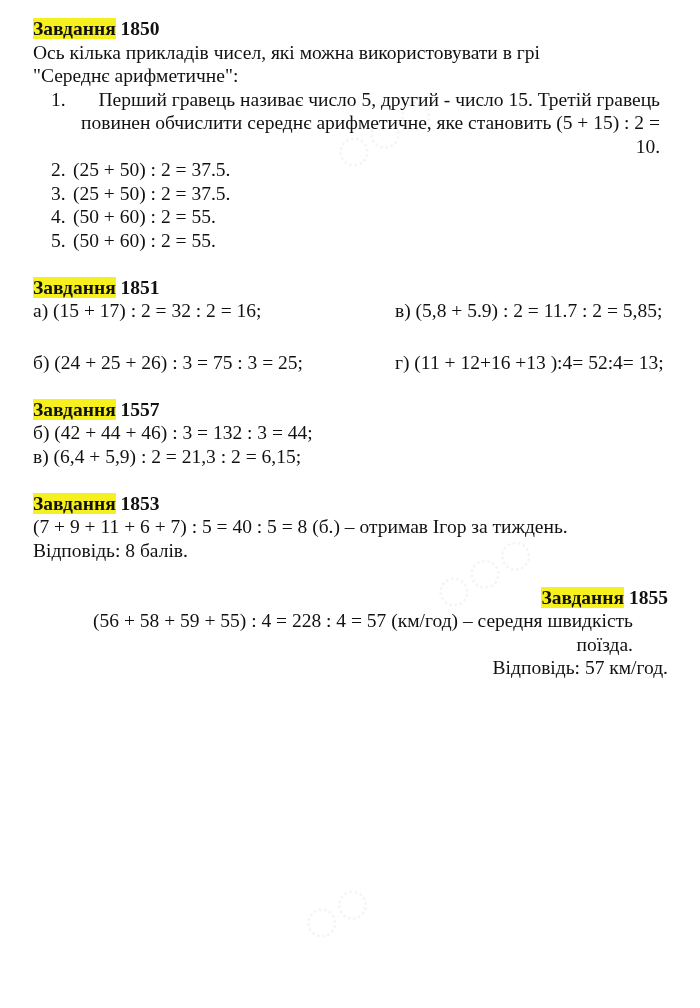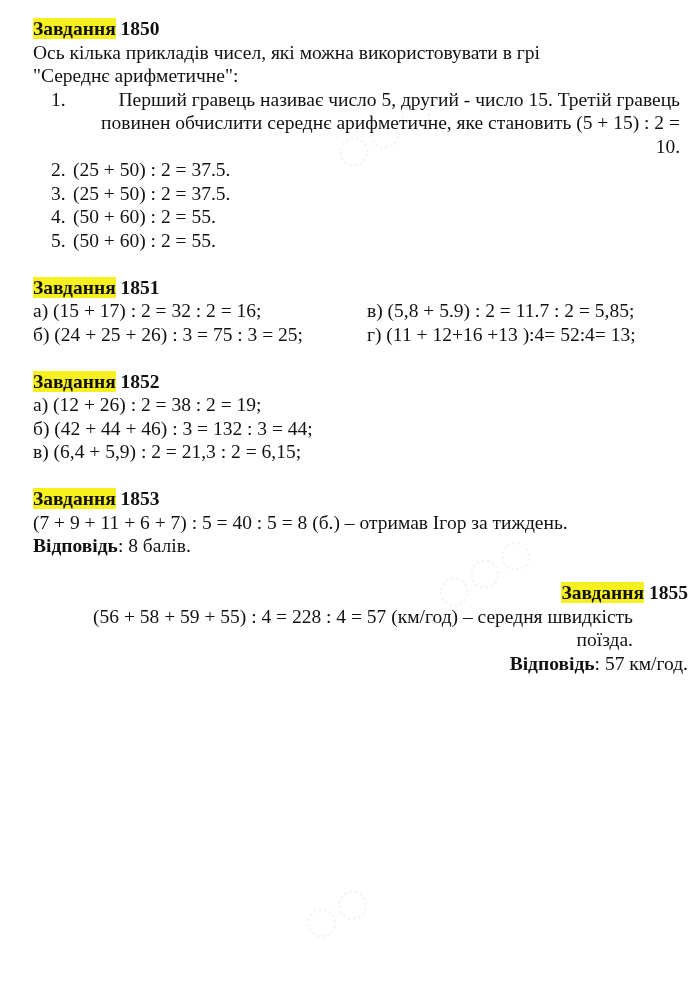--- a/index.html
+++ b/index.html
@@ -4,30 +4,30 @@
   <style>
     html, body { margin: 0; padding: 0; }
     body {
       width: 700px; height: 1008px; overflow: hidden;
       background: #ffffff; color: #111;
       font-family: "Liberation Serif", serif;
       font-size: 19.5px;
       line-height: 23.5px;
       position: relative;
     }
-    .page { position: absolute; left: 33px; top: 17px; right: 12px; }
+    .page { position: absolute; left: 33px; top: 17px; right: 32px; }
     .task { margin-bottom: 23.5px; }
     .task-title { font-weight: bold; }
     .task-word { background: #f7f01f; font-weight: bold; }
     .list { margin: 0; padding: 0 0 0 18px; list-style: none; }
     .list li { display: flex; }
     .list .num { width: 22px; flex: none; }
     .list .txt { flex: 1; }
-    .grid2 { display: grid; grid-template-columns: 334px 1fr; }
-    .answer-label { font-weight: bold; }
+    .grid2 { display: grid; grid-template-columns: 334px 1fr; gap: 28px; }
+    .answer-label { font-weight: normal; }
     .wm {
       position: absolute; color: rgba(0,0,0,0.04); font-family: "Liberation Sans", sans-serif;
       font-size: 60px; transform: rotate(-30deg); pointer-events: none;
     }
   </style>
 </head>
 <body>
 
 <div class="wm" style="left:330px;top:120px;">◌◌◌</div>
 <div class="wm" style="left:430px;top:560px;">◌◌◌</div>
@@ -75,23 +75,22 @@
       <div>а) (15 + 17) : 2 = 32 : 2 = 16;</div>
       <div>в) (5,8 + 5.9) : 2 = 11.7 : 2 = 5,85;</div>
       <div>б) (24 + 25 + 26) : 3 = 75 : 3 = 25;</div>
       <div>г) (11 + 12+16 +13 ):4= 52:4= 13;</div>
     </div>
   </section>
 
   <section class="task" style="margin-top:23px;">
     <div class="task-title">
       <span class="task-word">Завдання</span>
-      <span>1852</span>
+      <span>1557</span>
     </div>
-    <div>а) (12 + 26) : 2 = 38 : 2 = 19;</div>
     <div>б) (42 + 44 + 46) : 3 = 132 : 3 = 44;</div>
     <div>в) (6,4 + 5,9) : 2 = 21,3 : 2 = 6,15;</div>
   </section>
 
   <section class="task" style="margin-top:23px;">
     <div class="task-title">
       <span class="task-word">Завдання</span>
       <span>1853</span>
     </div>
     <div>(7 + 9 + 11 + 6 + 7) : 5 = 40 : 5 = 8 (б.) – отримав Ігор за тиждень.</div>

